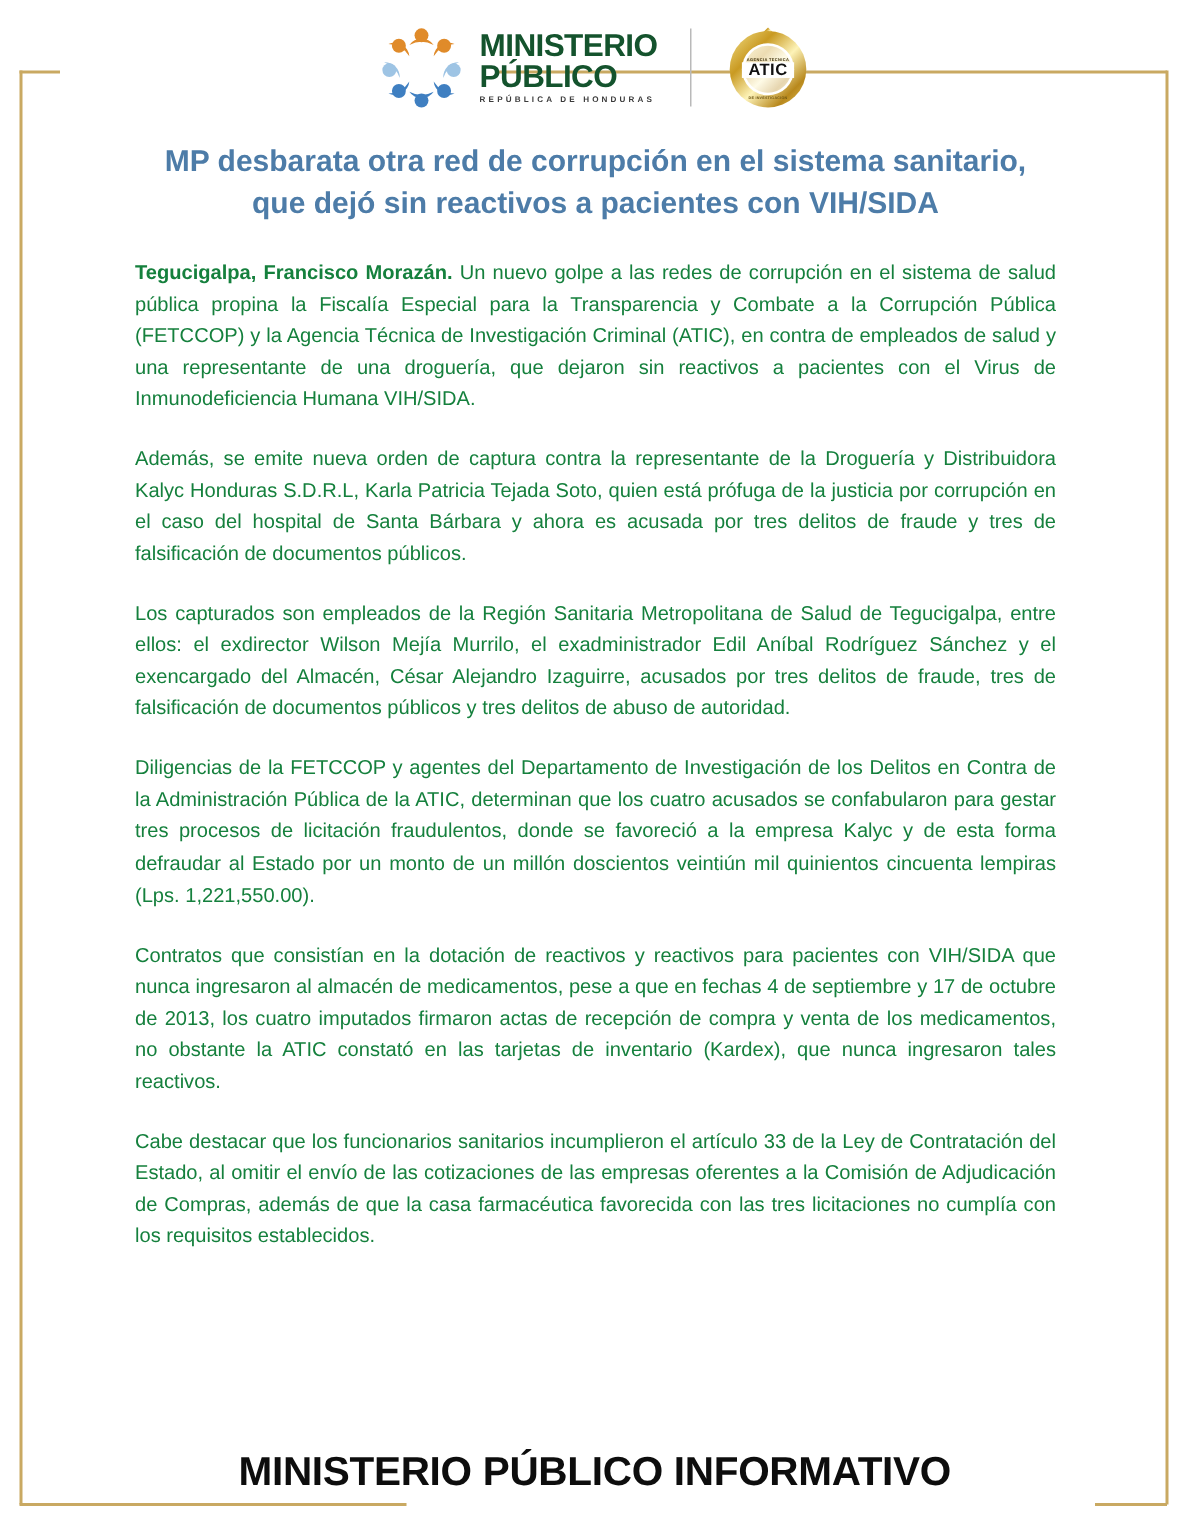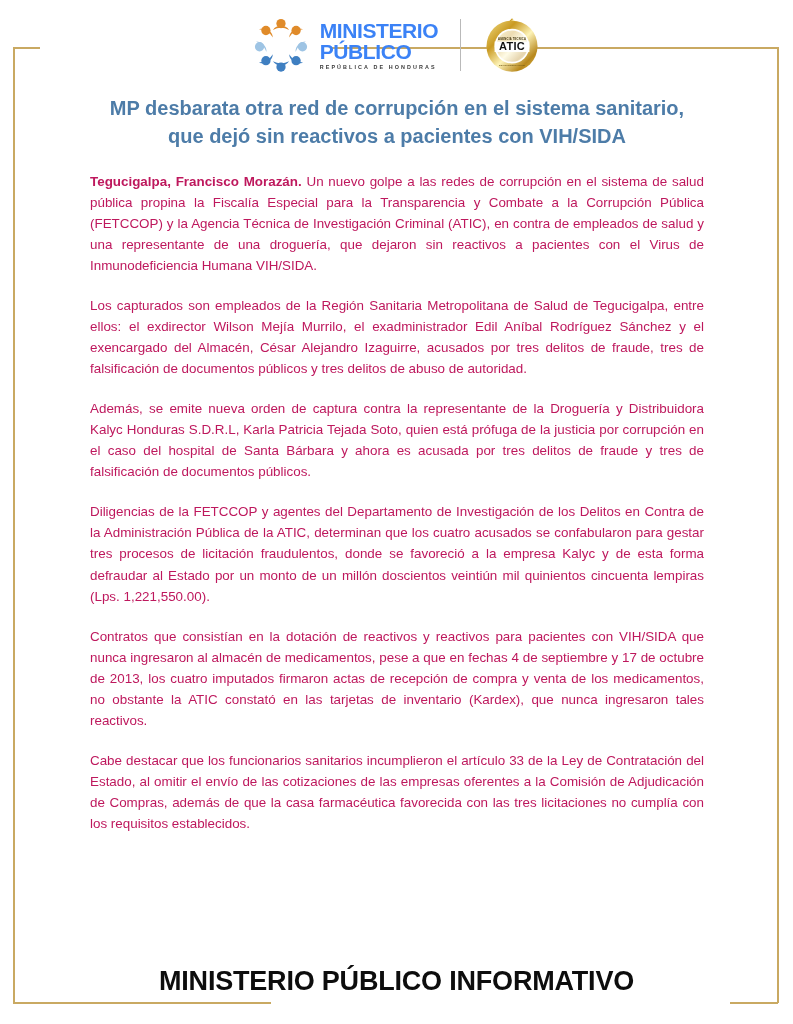--- a/index.html
+++ b/index.html
@@ -46,21 +46,21 @@
     align-items: center;
     gap: 10px;
   }
   .mp-emblem { width: 58px; height: 58px; flex: 0 0 auto; }
   .mp-words { display: flex; flex-direction: column; line-height: 1; }
   .mp-word {
     font-family: "Liberation Sans", sans-serif;
     font-weight: bold;
     font-size: 21px;
     letter-spacing: -0.4px;
-    color: #3b82f6;
+    color: #14532d;
   }
   .mp-word.second { margin-top: 0; }
   .mp-sub {
     margin-top: 3px;
     font-family: "Liberation Sans", sans-serif;
     font-size: 5.4px;
     font-weight: bold;
     letter-spacing: 2.1px;
     color: #3a3a3a;
   }
@@ -87,21 +87,21 @@
     font-size: 20px;
     line-height: 1.42;
     color: #4d7ca8;
   }
   .para {
     margin: 0 0 19px 0;
     text-align: justify;
     font-family: "Liberation Sans", sans-serif;
     font-size: 13.4px;
     line-height: 1.57;
-    color: #be185d;
+    color: #15803d;
   }
   .para .lead { font-weight: bold; }
   .para:last-child { margin-bottom: 0; margin-top: 12px; }
 
   
   .footer {
     position: absolute;
     left: 0;
     top: 966px;
     width: 793px;
@@ -194,22 +194,22 @@
       </svg>
     </span>
   </div>
 
   <div class="content">
     <h1 class="headline">MP desbarata otra red de corrupción en el sistema sanitario, que dejó sin reactivos a pacientes con VIH/SIDA</h1>
 
     <p class="para">
       <span class="lead">Tegucigalpa, Francisco Morazán.</span><span> Un nuevo golpe a las redes de corrupción en el sistema de salud pública propina la Fiscalía Especial para la Transparencia y Combate a la Corrupción Pública (FETCCOP) y la Agencia Técnica de Investigación Criminal (ATIC), en contra de empleados de salud y una representante de una droguería, que dejaron sin reactivos a pacientes con el Virus de Inmunodeficiencia Humana VIH/SIDA.</span>
     </p>
+    <p class="para">Además, se emite nueva orden de captura contra la representante de la Droguería y Distribuidora Kalyc Honduras S.D.R.L, Karla Patricia Tejada Soto, quien está prófuga de la justicia por corrupción en el caso del hospital de Santa Bárbara y ahora es acusada por tres delitos de fraude y tres de falsificación de documentos públicos.</p>
     <p class="para">Los capturados son empleados de la Región Sanitaria Metropolitana de Salud de Tegucigalpa, entre ellos: el exdirector Wilson Mejía Murrilo, el exadministrador Edil Aníbal Rodríguez Sánchez y el exencargado del Almacén, César Alejandro Izaguirre, acusados por tres delitos de fraude, tres de falsificación de documentos públicos y tres delitos de abuso de autoridad.</p>
-    <p class="para">Además, se emite nueva orden de captura contra la representante de la Droguería y Distribuidora Kalyc Honduras S.D.R.L, Karla Patricia Tejada Soto, quien está prófuga de la justicia por corrupción en el caso del hospital de Santa Bárbara y ahora es acusada por tres delitos de fraude y tres de falsificación de documentos públicos.</p>
     <p class="para">Diligencias de la FETCCOP y agentes del Departamento de Investigación de los Delitos en Contra de la Administración Pública de la ATIC, determinan que los cuatro acusados se confabularon para gestar tres procesos de licitación fraudulentos, donde se favoreció a la empresa Kalyc y de esta forma defraudar al Estado por un monto de un millón doscientos veintiún mil quinientos cincuenta lempiras (Lps. 1,221,550.00).</p>
     <p class="para">Contratos que consistían en la dotación de reactivos y reactivos para pacientes con VIH/SIDA que nunca ingresaron al almacén de medicamentos, pese a que en fechas 4 de septiembre y 17 de octubre de 2013, los cuatro imputados firmaron actas de recepción de compra y venta de los medicamentos, no obstante la ATIC constató en las tarjetas de inventario (Kardex), que nunca ingresaron tales reactivos.</p>
     <p class="para">Cabe destacar que los funcionarios sanitarios incumplieron el artículo 33 de la Ley de Contratación del Estado, al omitir el envío de las cotizaciones de las empresas oferentes a la Comisión de Adjudicación de Compras, además de que la casa farmacéutica favorecida con las tres licitaciones no cumplía con los requisitos establecidos.</p>
   </div>
 
   <div class="footer">
     <span class="footer-text">MINISTERIO PÚBLICO INFORMATIVO</span>
   </div>
 
 </div>

